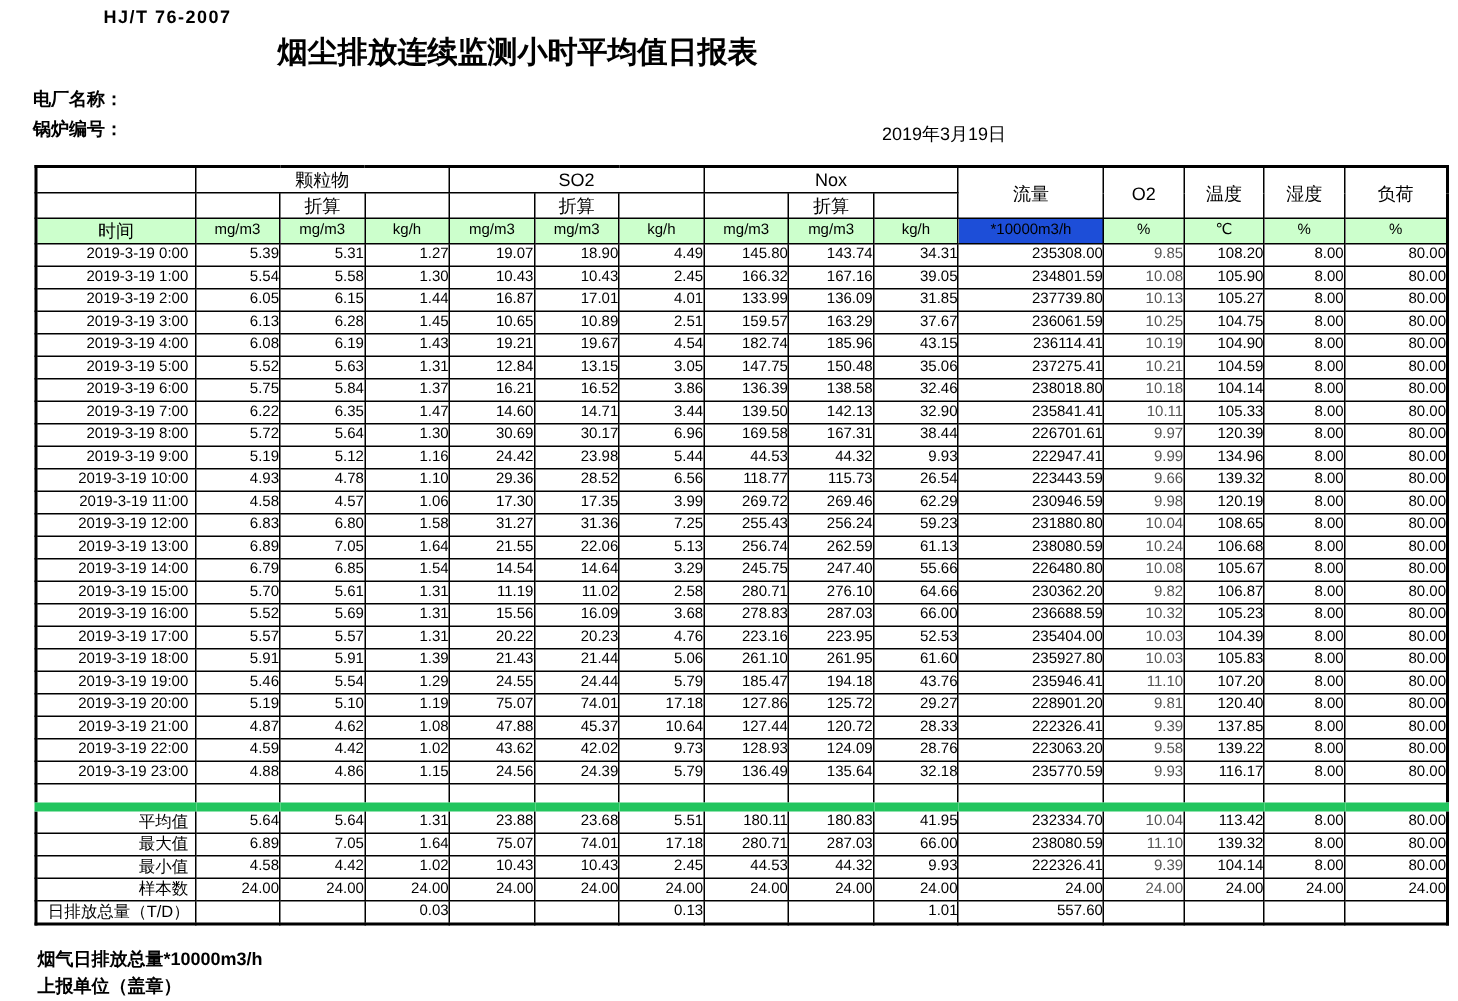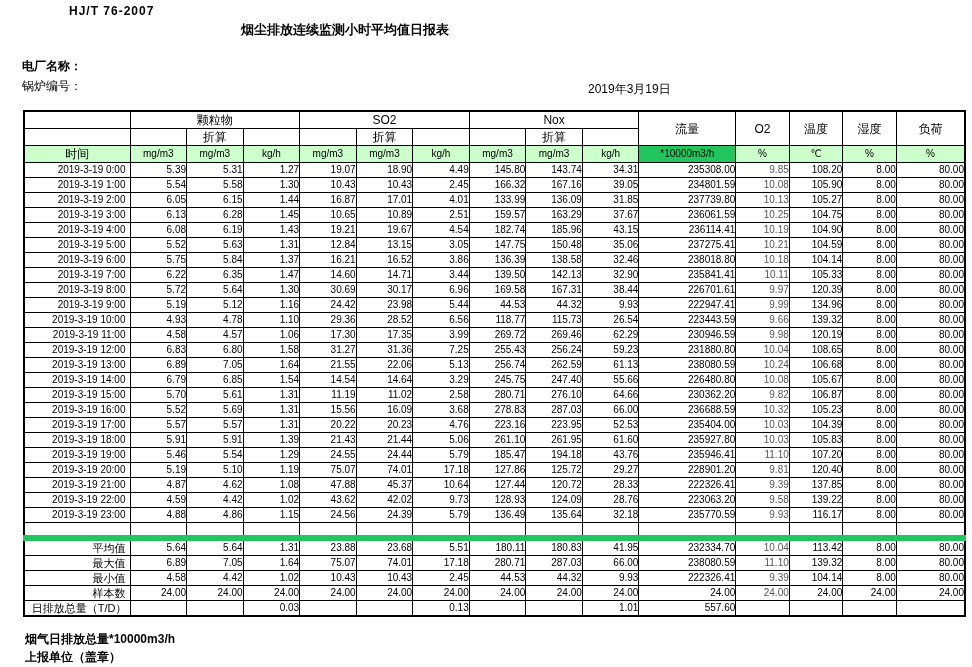--- a/index.html
+++ b/index.html
@@ -2,23 +2,23 @@
 <html><head>
 <meta charset="utf-8">
 <style>
   html,body{margin:0;padding:0;}
   body{
     width:972px;height:667px;background:#ffffff;position:relative;
     font-family:"Liberation Sans","DejaVu Sans",sans-serif;color:#000;
     overflow:hidden;
   }
   .standard{position:absolute;left:25px;top:4px;font-size:12px;font-weight:bold;letter-spacing:1px;padding-left:44px;}
-  .title{position:absolute;left:0;top:21px;width:690px;text-align:center;font-size:13px;font-weight:bold;}
+  .title{position:absolute;left:0;top:21px;width:690px;text-align:center;font-size:20px;font-weight:bold;}
   .plant-label{position:absolute;left:22px;top:58px;font-size:12px;font-weight:bold;}
-  .boiler-label{position:absolute;left:22px;top:78px;font-size:12px;font-weight:normal;}
+  .boiler-label{position:absolute;left:22px;top:78px;font-size:12px;font-weight:bold;}
   .report-date{position:absolute;left:588px;top:81px;font-size:12px;}
 
   table.report{
     position:absolute;left:23px;top:110px;width:943px;
     border-collapse:collapse;table-layout:fixed;
     border:2px solid #000;
   }
   table.report td{
     border:1px solid #000;overflow:hidden;white-space:nowrap;
     padding:0;
@@ -96,21 +96,21 @@
       <td class="c0" style="background: rgb(204, 255, 204); margin-left: 32px;">时间</td>
       <td style="background: rgb(204, 255, 204);">mg/m3</td>
       <td style="background: rgb(204, 255, 204);">mg/m3</td>
       <td style="background: rgb(204, 255, 204);">kg/h</td>
       <td style="background: rgb(204, 255, 204);">mg/m3</td>
       <td style="background: rgb(204, 255, 204);">mg/m3</td>
       <td style="background: rgb(204, 255, 204);">kg/h</td>
       <td style="background: rgb(204, 255, 204);">mg/m3</td>
       <td style="background: rgb(204, 255, 204);">mg/m3</td>
       <td style="background: rgb(204, 255, 204);">kg/h</td>
-      <td style="background: #22c55e;">*10000m3/h</td>
+      <td style="background: #1d4ed8;">*10000m3/h</td>
       <td style="background: rgb(204, 255, 204);">%</td>
       <td style="background: rgb(204, 255, 204);">℃</td>
       <td style="background: rgb(204, 255, 204);">%</td>
       <td style="background: rgb(204, 255, 204);">%</td>
     </tr>
   </thead>
   <tbody>
       <tr>
         <td class="c0">2019-3-19 0:00</td>
         <td class="c1">5.39</td>

